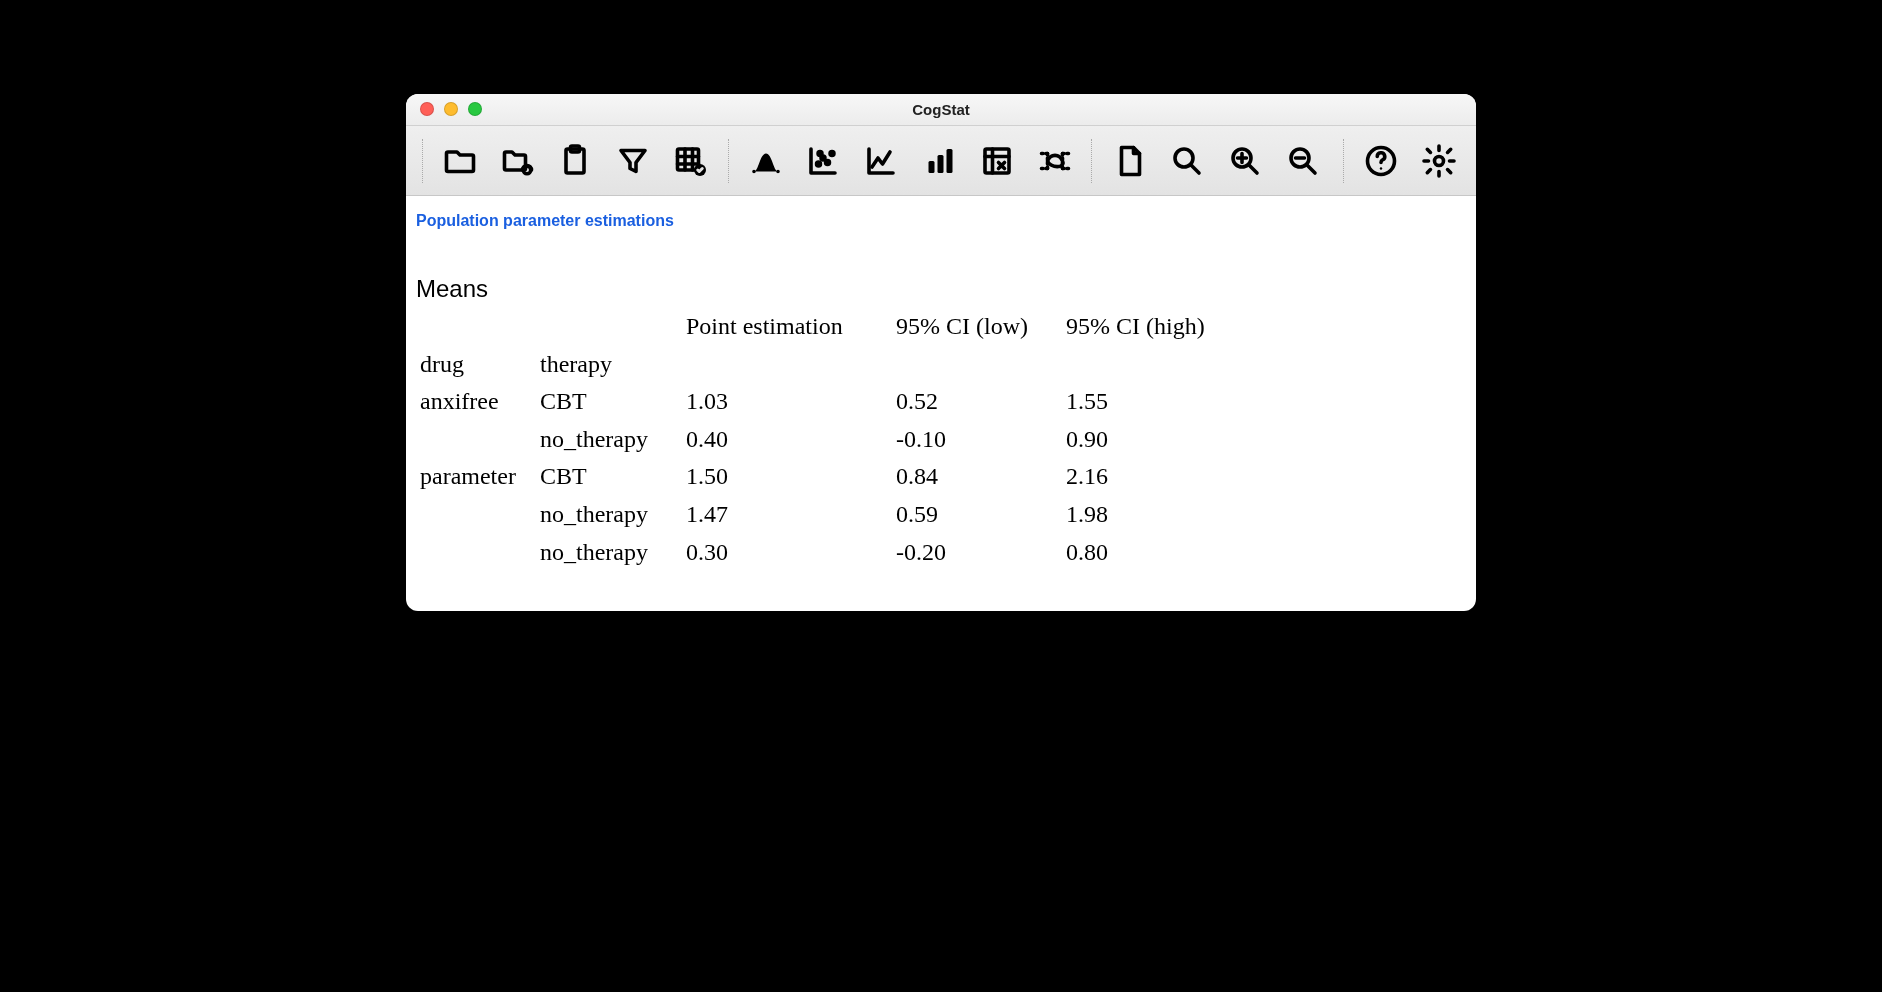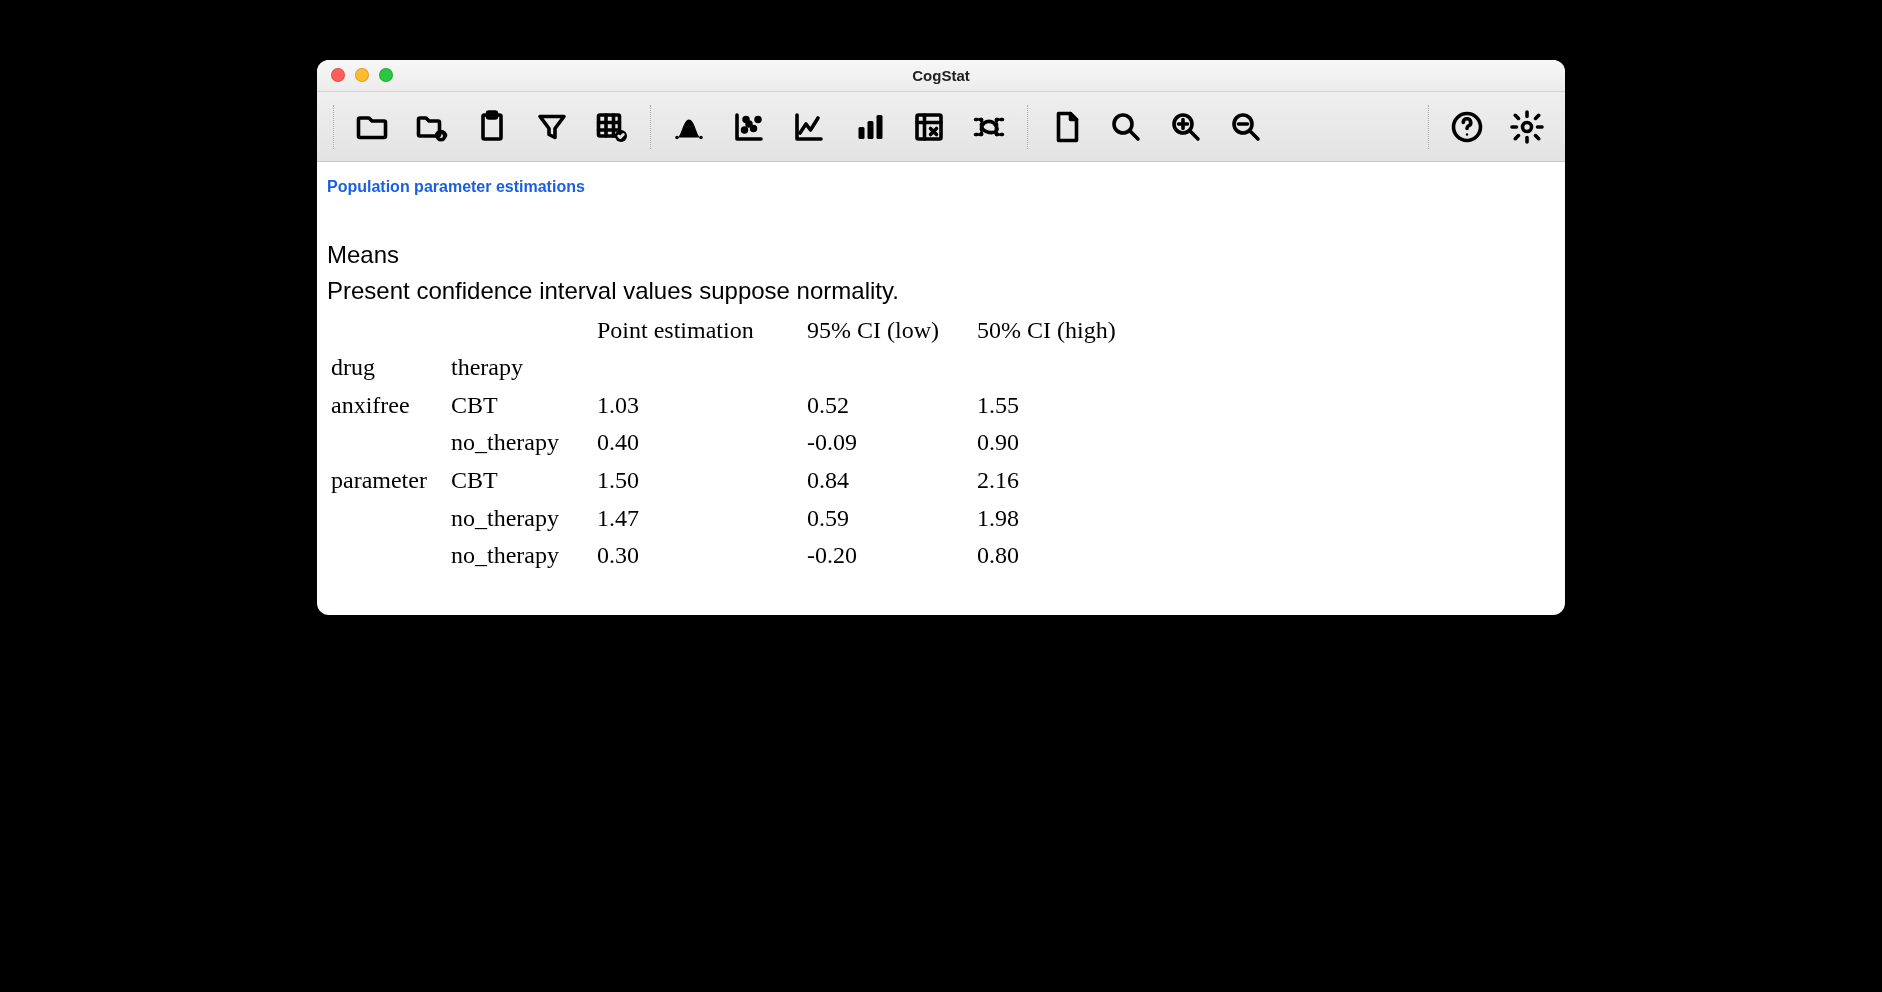--- a/index.html
+++ b/index.html
@@ -7,25 +7,26 @@
     background: #000;
     width: 1882px;
     height: 992px;
     font-family: -apple-system, "Helvetica Neue", Arial, sans-serif;
     display: flex;
     align-items: flex-start;
     justify-content: center;
     padding-top: 60px;
   }
   .window {
-    width: 1248px;
+    width: 1070px;
     background: #fff;
     border-radius: 12px;
     box-shadow: 0 30px 60px rgba(0,0,0,0.5);
     overflow: hidden;
+    margin-top: 34px;
   }
   .titlebar {
     height: 32px;
     background: linear-gradient(#f7f7f7, #ececec);
     border-bottom: 1px solid #d0d0d0;
     position: relative;
     display: flex;
     align-items: center;
     justify-content: center;
   }
@@ -236,30 +237,29 @@
       <svg viewBox="0 0 24 24">
           <circle cx="12" cy="12" r="3"></circle>
           <path d="M12 2v3M12 19v3M4.2 4.2l2.1 2.1M17.7 17.7l2.1 2.1M2 12h3M19 12h3M4.2 19.8l2.1-2.1M17.7 6.3l2.1-2.1"></path>
         </svg>
     </div>
   </div>
 
   <div class="content">
     <div class="section-title">Population parameter estimations</div>
     <div class="subhead">Means</div>
-    <div class="note">Present confidence interval values suppose normality.</div>
 
     <table class="est">
       <thead>
         <tr>
           <th class="idxcol" style="width:120px"></th>
           <th class="idxcol" style="width:150px"></th>
           <th class="col-pe">Point estimation</th>
           <th class="col-low">95% CI (low)</th>
-          <th class="col-high">50% CI (high)</th>
+          <th class="col-high">95% CI (high)</th>
         </tr>
         <tr>
           <th class="idxcol" style="text-align:left">drug</th>
           <th class="idxcol">therapy</th>
           <th></th>
             <th></th>
             <th></th>
         </tr>
       </thead>
       <tbody id="est-body">
@@ -267,21 +267,21 @@
             <td class="idxcol">anxifree</td>
             <td class="idxcol">CBT</td>
             <td>1.03</td>
             <td>0.52</td>
             <td>1.55</td>
           </tr>
           <tr>
             <td class="idxcol"></td>
             <td class="idxcol">no_therapy</td>
             <td>0.40</td>
-            <td>-0.09</td>
+            <td>-0.10</td>
             <td>0.90</td>
           </tr>
           <tr>
             <td class="idxcol">parameter</td>
             <td class="idxcol">CBT</td>
             <td>1.50</td>
             <td>0.84</td>
             <td>2.16</td>
           </tr>
           <tr>

